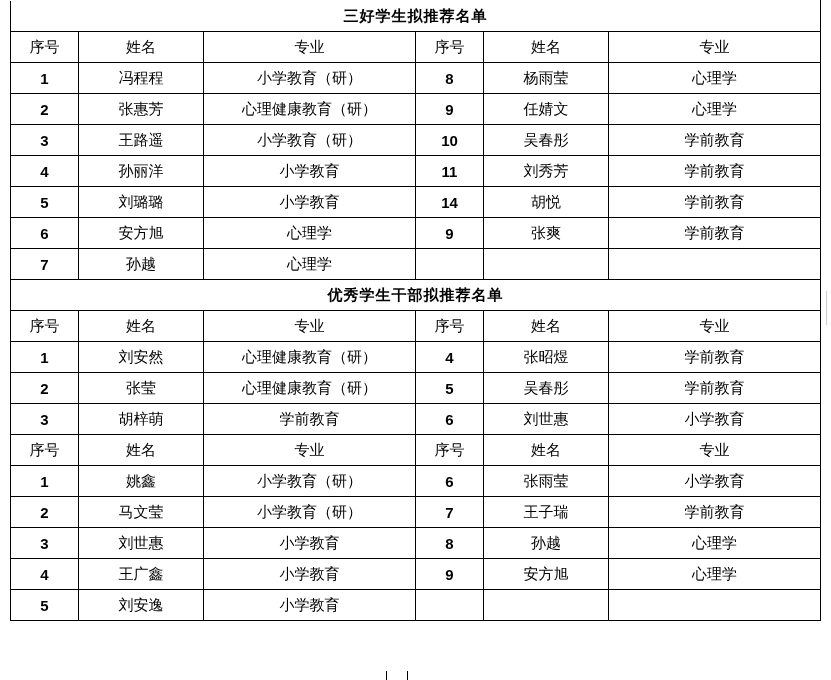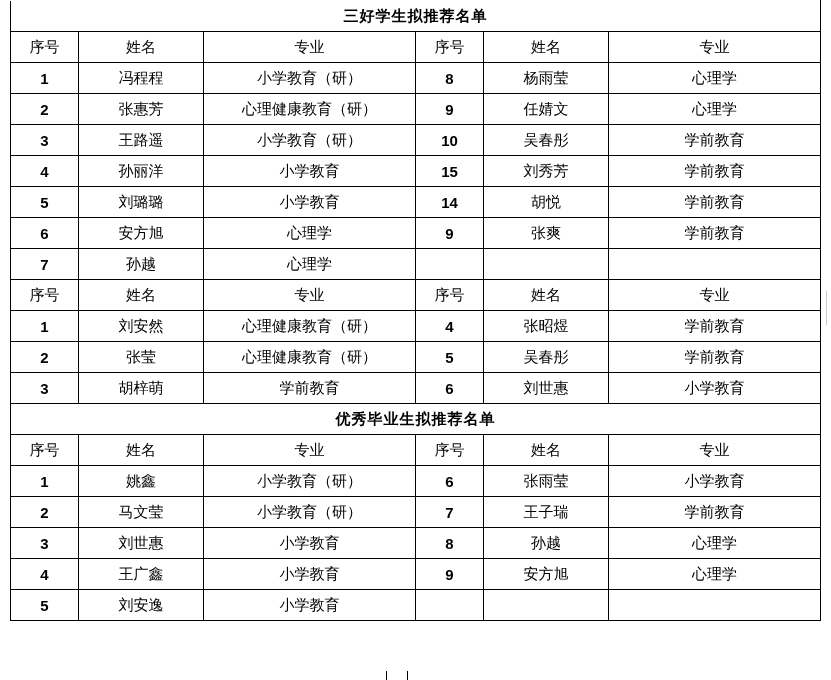--- a/index.html
+++ b/index.html
@@ -131,21 +131,21 @@
         <td>王路遥</td>
         <td>小学教育（研）</td>
         <td class="seq-cell">10</td>
         <td>吴春彤</td>
         <td>学前教育</td>
       </tr>
       <tr>
         <td class="seq-cell">4</td>
         <td>孙丽洋</td>
         <td>小学教育</td>
-        <td class="seq-cell">15</td>
+        <td class="seq-cell">11</td>
         <td>刘秀芳</td>
         <td>学前教育</td>
       </tr>
       <tr>
         <td class="seq-cell">5</td>
         <td>刘璐璐</td>
         <td>小学教育</td>
         <td class="seq-cell">14</td>
         <td>胡悦</td>
         <td>学前教育</td>
@@ -160,20 +160,23 @@
       </tr>
       <tr>
         <td class="seq-cell">7</td>
         <td>孙越</td>
         <td>心理学</td>
         <td class="blank-noborder"></td>
         <td class="blank-noborder"></td>
         <td class="blank-noborder"></td>
       </tr>
 
+      <tr>
+        <td class="section-title" colspan="6">优秀学生干部拟推荐名单</td>
+      </tr>
       <tr>
         <td class="header-cell">序号</td>
         <td class="header-cell">姓名</td>
         <td class="header-cell">专业</td>
         <td class="header-cell">序号</td>
         <td class="header-cell">姓名</td>
         <td class="header-cell">专业</td>
       </tr>
       <tr>
         <td class="seq-cell">1</td>
@@ -194,23 +197,20 @@
       <tr>
         <td class="seq-cell">3</td>
         <td>胡梓萌</td>
         <td>学前教育</td>
         <td class="seq-cell">6</td>
         <td>刘世惠</td>
         <td>小学教育</td>
       </tr>
 
       <tr>
-        <td class="section-title" colspan="6">优秀毕业生拟推荐名单</td>
-      </tr>
-      <tr>
         <td class="header-cell">序号</td>
         <td class="header-cell">姓名</td>
         <td class="header-cell">专业</td>
         <td class="header-cell">序号</td>
         <td class="header-cell">姓名</td>
         <td class="header-cell">专业</td>
       </tr>
       <tr>
         <td class="seq-cell">1</td>
         <td>姚鑫</td>

